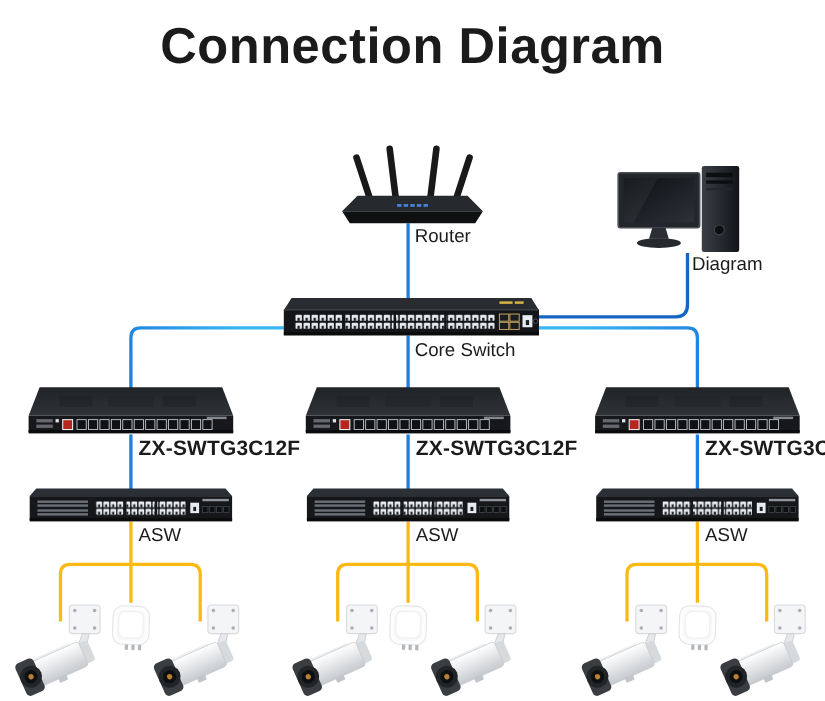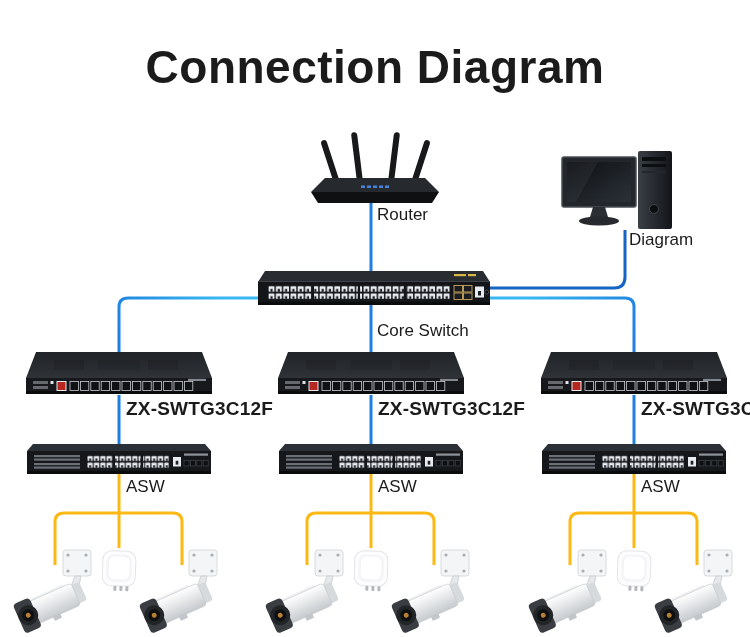--- a/index.html
+++ b/index.html
@@ -1,18 +1,18 @@
 <!DOCTYPE html>
 <html style="--background: #ffffff; --text: #1b1b1b; --link-blue: #1d7fe0; --link-cyan: #38b7f0; --link-dark-blue: #1566c4; --link-yellow: #fcb813;"><head>
 <meta charset="utf-8">
 <style>
   html,body{margin:0;padding:0;background:#fff;}
   .canvas{position:relative;width:750px;height:637px;background:var(--background,#fff);
           font-family:"Liberation Sans","DejaVu Sans",sans-serif;overflow:hidden;}
-  .title{position:absolute;left:0;right:0;top:40px;text-align:center;
+  .title{position:absolute;left:0;right:0;top:14px;text-align:center;
          font-size:46px;font-weight:700;letter-spacing:.5px;color:var(--text,#1b1b1b);}
   .lbl{position:absolute;font-size:17px;font-weight:500;color:var(--text,#1b1b1b);white-space:nowrap;text-align:center;}
   .lbl-zx{font-size:19px;font-weight:700;letter-spacing:.2px;}
   .wires{position:absolute;left:0;top:0;pointer-events:none;}
   .wires path{fill:none;stroke-width:3;}
   .st-blue{stroke:var(--link-blue,#1d7fe0);}
   .st-dark{stroke:var(--link-dark-blue,#1566c4);}
   .st-yellow{stroke:var(--link-yellow,#fcb813);}
   .dev{position:absolute;overflow:visible;}
 </style>
@@ -221,21 +221,21 @@
   <div class="lbl" style="left:377px;top:205px">Router</div>
 
   <svg class="dev" style="left:562px;top:151px" width="115" height="82">
       <use href="#g-server"></use>
     </svg>
   <div class="lbl" style="left:629px;top:230px">Diagram</div>
 
   <svg class="dev" style="left:258px;top:271px" width="232" height="36">
       <use href="#g-core"></use>
     </svg>
-  <div class="lbl" style="left:377px;top:321px">Core Switch</div>
+  <div class="lbl" style="left:377px;top:309px">Core Switch</div>
 
   <svg class="dev" style="left:26px;top:352px" width="186" height="44">
       <use href="#g-zx"></use>
     </svg>
   <div class="lbl lbl-zx" style="left:126px;top:398px">ZX-SWTG3C12F</div>
   <svg class="dev" style="left:27px;top:444px" width="184" height="32">
       <use href="#g-asw"></use>
     </svg>
   <div class="lbl" style="left:126px;top:477px">ASW</div>
   <svg class="dev" style="left:17px;top:548px" width="78" height="84">

